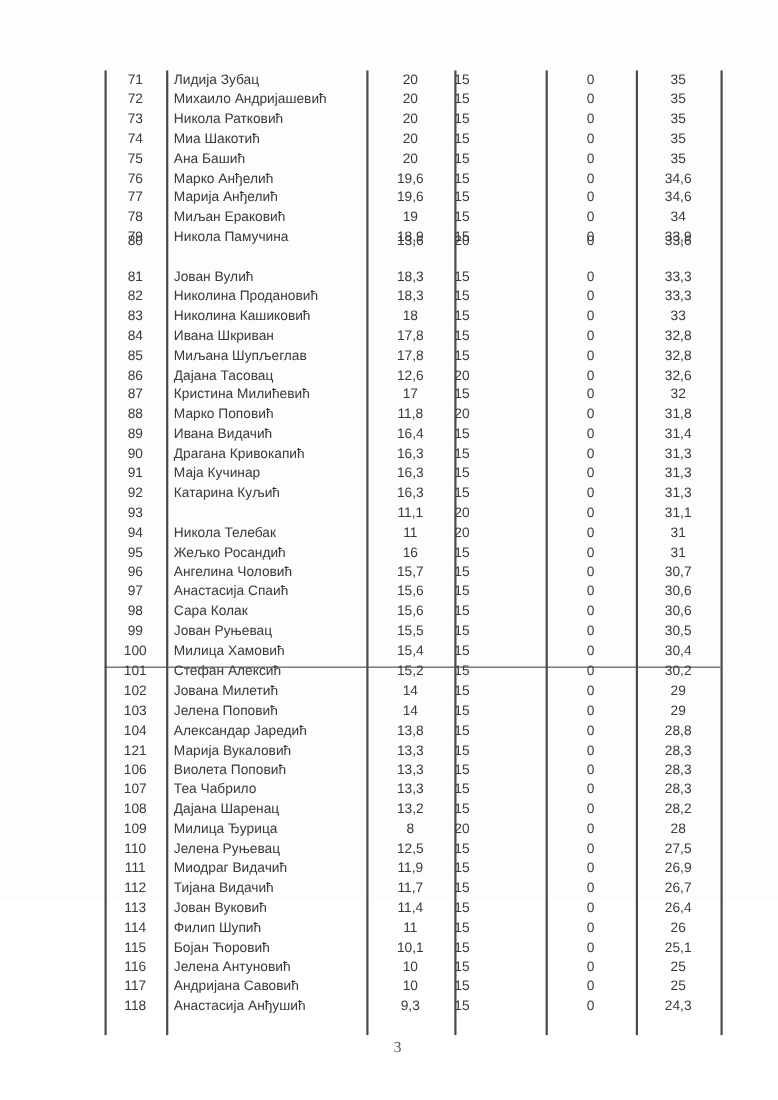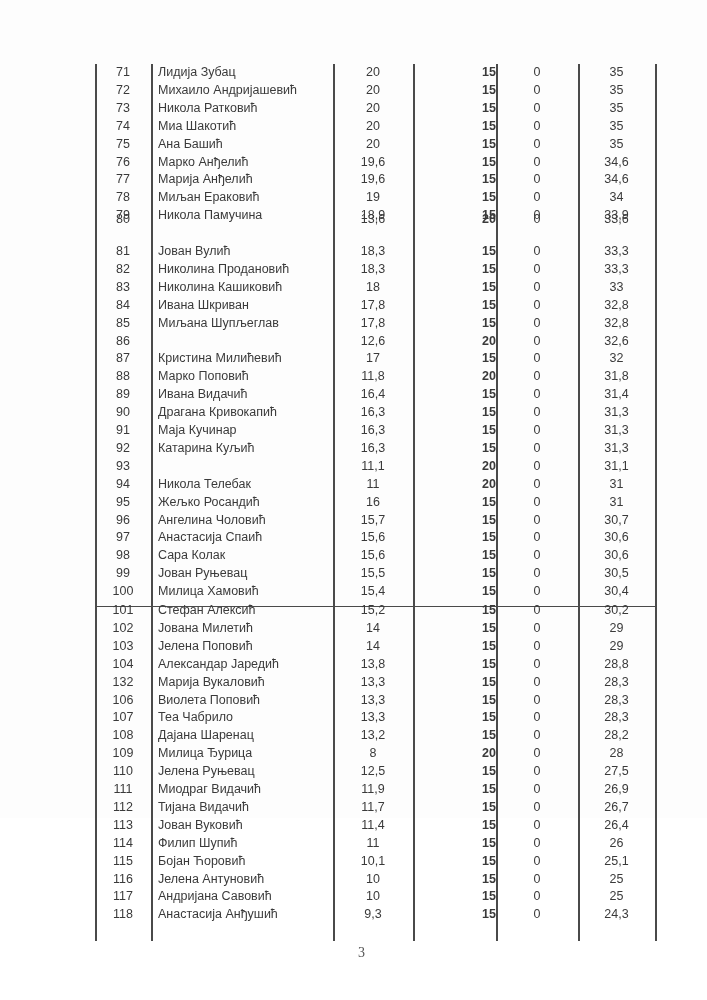--- a/index.html
+++ b/index.html
@@ -7,21 +7,21 @@
            font-family: "Liberation Sans", "DejaVu Sans", sans-serif; color: #3a3a3a; }
     .page { position: absolute; left: 0; top: 0; width: 707px; height: 818px; background: #fdfdfd; }
     .tbl { position: absolute; left: 95px; top: 64px; width: 560px; }
     .vline { position: absolute; top: 64px; height: 877px; width: 2px; background: #4a4a4a; }
     .hline { position: absolute; left: 95px; width: 560px; height: 1px; background: #4a4a4a; }
     .row { position: absolute; left: 0; width: 560px; height: 17.9px; font-size: 12.5px; line-height: 17.9px; }
     .row span { position: absolute; top: 0; white-space: nowrap; }
     .c-num { left: 0; width: 56px; text-align: center; }
     .c-name { left: 63px; width: 180px; text-align: left; }
     .c-a { left: 238px; width: 80px; text-align: center; }
-    .c-b { left: 318px; width: 83px; text-align: right; font-weight: bold; }
+    .c-b { left: 318px; width: 83px; text-align: left; }
     .c-c { left: 401px; width: 82px; text-align: center; }
     .c-t { left: 483px; width: 77px; text-align: center; }
     .pagenum { position: absolute; left: 358px; top: 945px; font-family: "Liberation Serif", serif; font-size: 14px; color: #555; }
   </style>
 </head>
 <body>
 
 <div class="page">
 
   <div class="vline" style="left:95px"></div>
@@ -149,20 +149,21 @@
       <div class="row" style="top: 250.6px;">
         <span class="c-num">85</span>
         <span class="c-name">Миљана Шупљеглав</span>
         <span class="c-a">17,8</span>
         <span class="c-b">15</span>
         <span class="c-c">0</span>
         <span class="c-t">32,8</span>
       </div>
       <div class="row" style="top: 268.5px;">
         <span class="c-num">86</span>
+        <span class="c-name">Дајана Тасовац</span>
         <span class="c-a">12,6</span>
         <span class="c-b">20</span>
         <span class="c-c">0</span>
         <span class="c-t">32,6</span>
       </div>
       <div class="row" style="top: 286.4px;">
         <span class="c-num">87</span>
         <span class="c-name">Кристина Милићевић</span>
         <span class="c-a">17</span>
         <span class="c-b">15</span>
@@ -298,21 +299,21 @@
       </div>
       <div class="row" style="top: 591.7px;">
         <span class="c-num">104</span>
         <span class="c-name">Александар Јаредић</span>
         <span class="c-a">13,8</span>
         <span class="c-b">15</span>
         <span class="c-c">0</span>
         <span class="c-t">28,8</span>
       </div>
       <div class="row" style="top: 609.6px;">
-        <span class="c-num">132</span>
+        <span class="c-num">121</span>
         <span class="c-name">Марија Вукаловић</span>
         <span class="c-a">13,3</span>
         <span class="c-b">15</span>
         <span class="c-c">0</span>
         <span class="c-t">28,3</span>
       </div>
       <div class="row" style="top: 627.5px;">
         <span class="c-num">106</span>
         <span class="c-name">Виолета Поповић</span>
         <span class="c-a">13,3</span>

